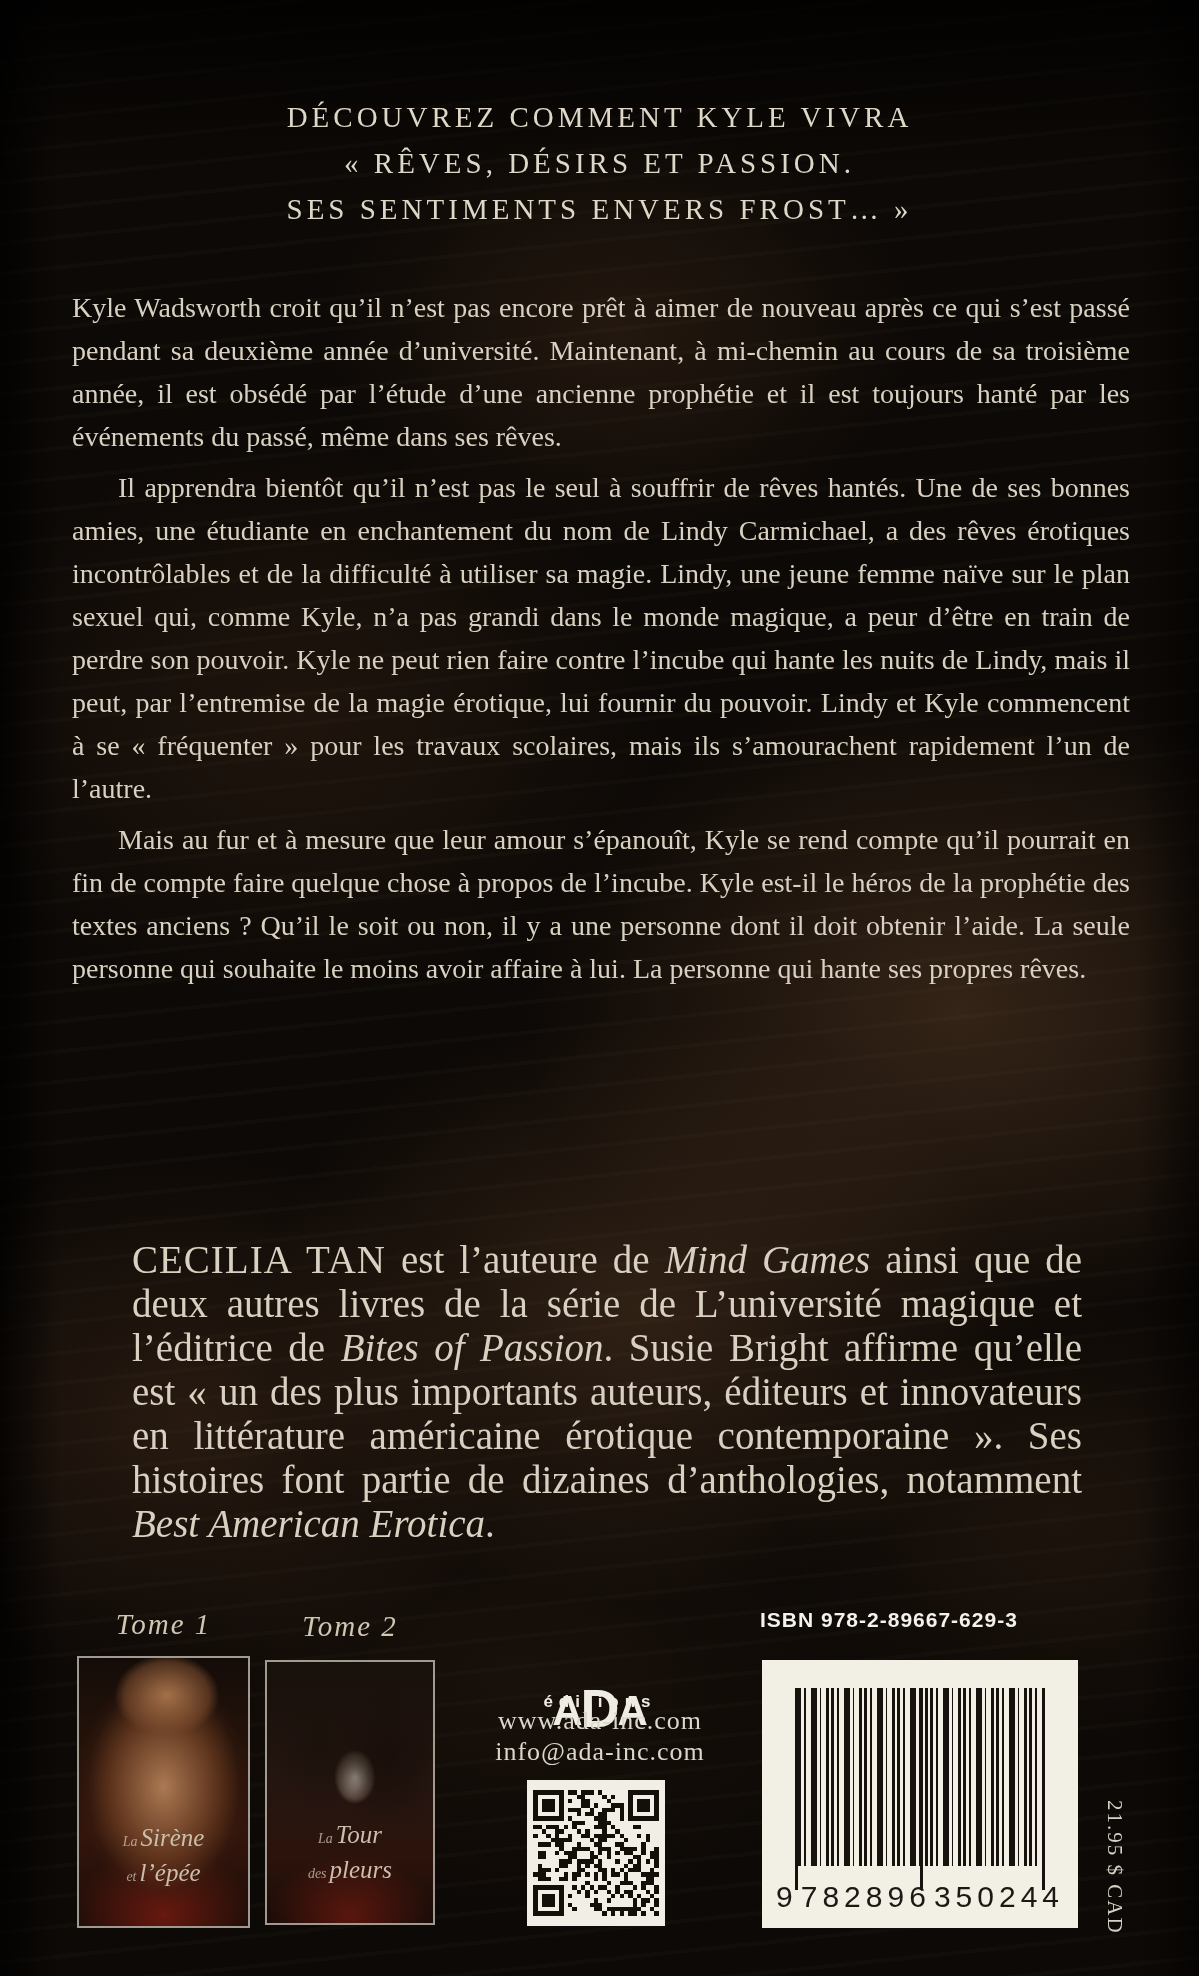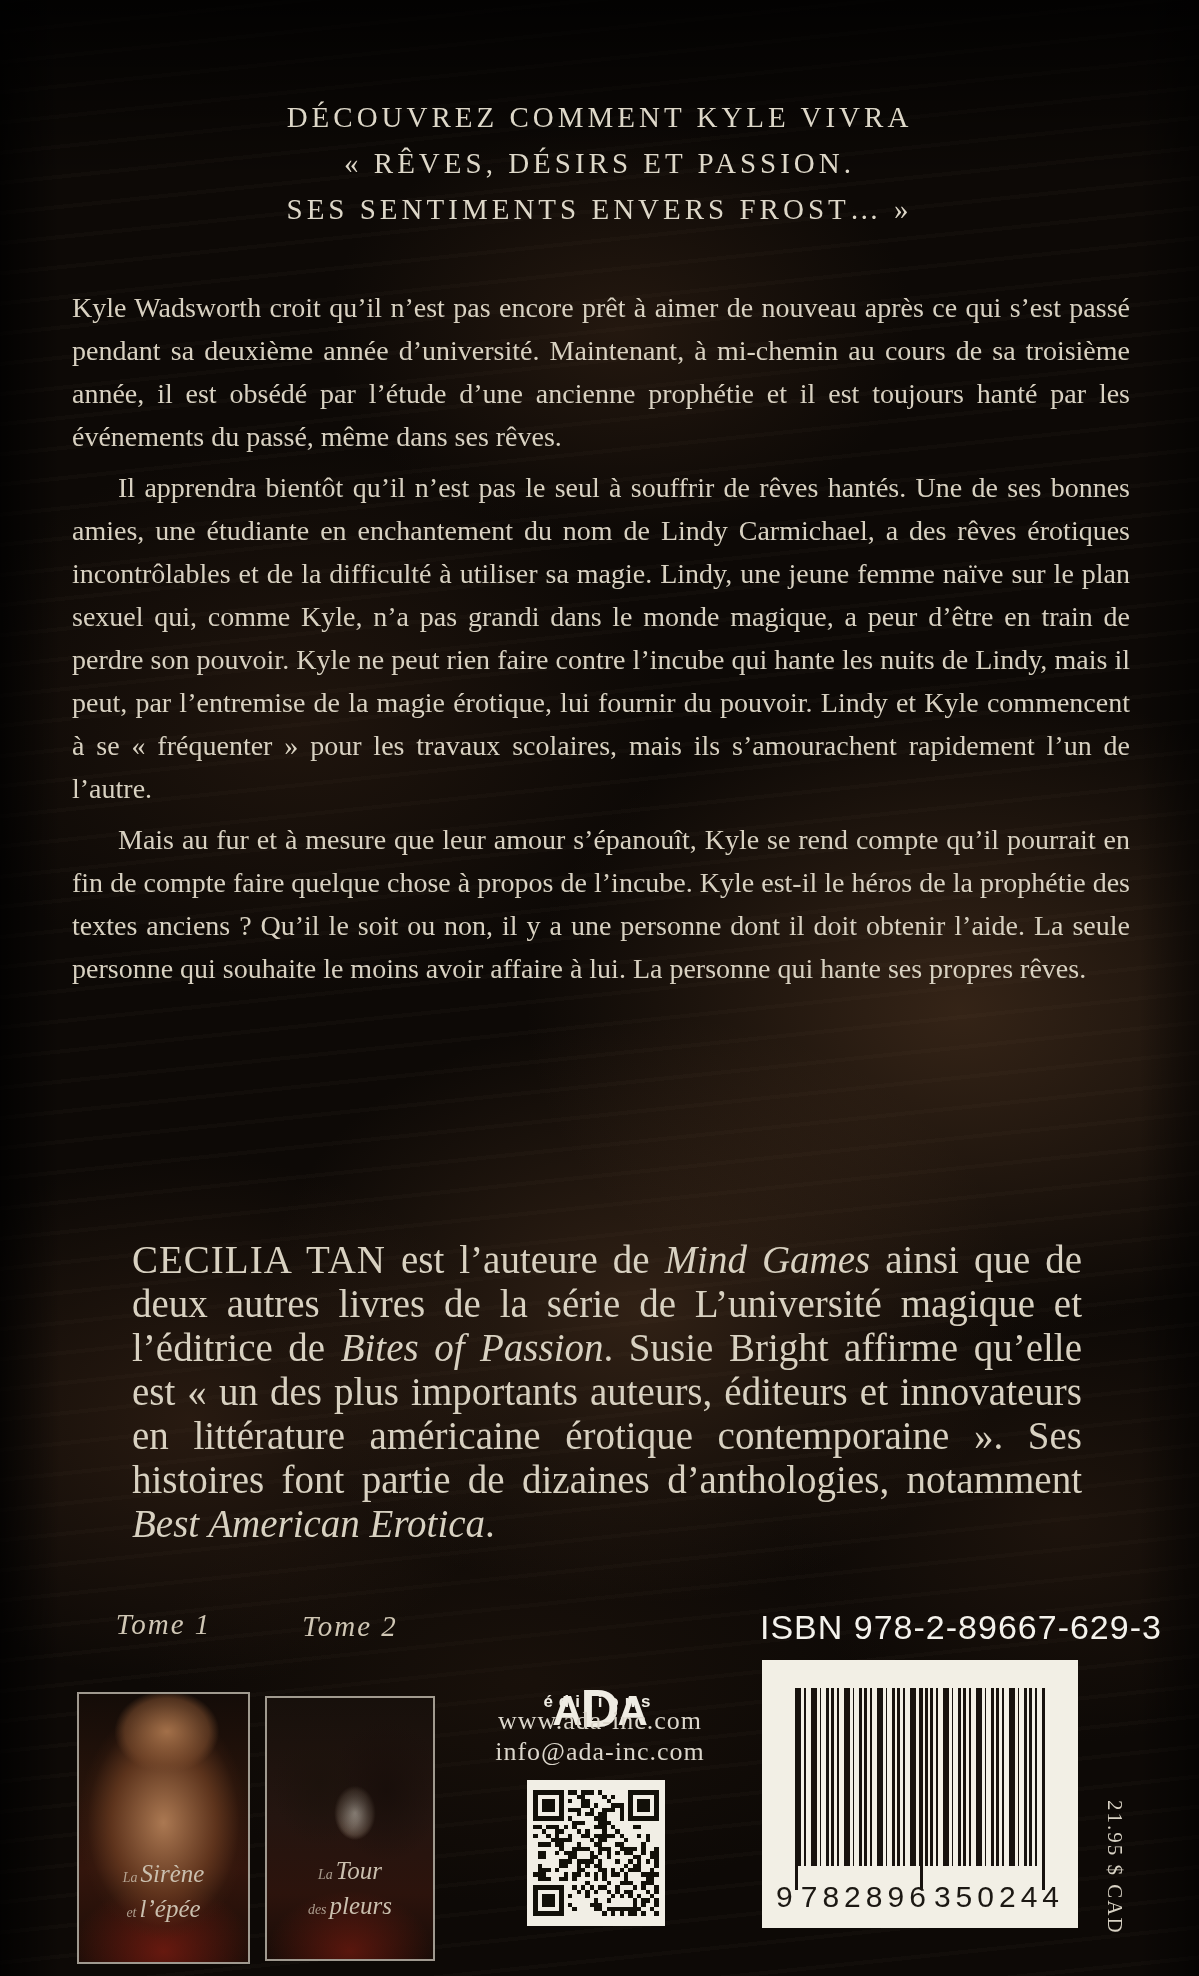--- a/index.html
+++ b/index.html
@@ -31,21 +31,21 @@
   
   .bio{position:absolute;top:1238px;left:132px;width:950px;
     font-size:39px;line-height:44px;text-align:justify;color:#d8d1c1;}
   .bio .caps{letter-spacing:1px;}
   .bio i{font-style:italic;}
   
   .tome-label{position:absolute;font-style:italic;font-size:29px;letter-spacing:2px;
     color:#cfc6b4;text-align:center;}
   .tome1-label{left:77px;top:1608px;width:173px;}
   .tome2-label{left:265px;top:1610px;width:170px;}
-  .cover{position:absolute;border:2px solid rgba(196,190,178,.8);box-sizing:border-box;overflow:hidden;margin-top:36px;}
+  .cover{position:absolute;border:2px solid rgba(196,190,178,.8);box-sizing:border-box;overflow:hidden;}
   .cover1{left:77px;top:1656px;width:173px;height:272px;}
   .cover2{left:265px;top:1660px;width:170px;height:265px;}
   .cover .art{position:absolute;inset:0;}
   .cover1 .art{background:
       radial-gradient(70px 55px at 52% 14%, rgba(168,116,76,.95), rgba(120,74,44,.6) 60%, transparent 75%),
       radial-gradient(95px 130px at 50% 48%, rgba(178,126,86,.95), rgba(110,62,34,.75) 55%, rgba(60,30,16,.3) 80%, transparent 90%),
       radial-gradient(120px 90px at 50% 96%, rgba(150,32,20,.6), transparent 75%),
       linear-gradient(180deg,#140c08 0%,#26130a 35%,#33150c 65%,#1d0d07 100%);}
   .cover2 .art{background:
       radial-gradient(60px 80px at 32% 32%, rgba(28,18,12,.95), transparent 80%),
@@ -65,21 +65,21 @@
     font-family:"Liberation Sans",sans-serif;font-weight:bold;font-size:17px;
     letter-spacing:6px;color:#efece3;margin-top:24px;}
   .ada-web,.ada-email{position:absolute;left:452px;width:296px;text-align:center;
     font-family:Liberation Serif, serif;font-size:26px;color:#dcd7cc;letter-spacing:1px;}
   .ada-web{top:1706px;} .ada-email{top:1737px;}
   
   .qr{position:absolute;left:527px;top:1780px;width:138px;height:146px;background:#f1eee5;}
   .qr svg{position:absolute;inset:0;width:100%;height:100%;shape-rendering:crispEdges;}
   
   .isbn{position:absolute;left:760px;top:1608px;width:334px;
-    font-family:"Liberation Sans",sans-serif;font-weight:normal;font-size:34px;
+    font-family:"Liberation Sans",sans-serif;font-weight:bold;font-size:21px;
     color:#f4f2ec;letter-spacing:1px;white-space:nowrap;}
   .barcode-box{position:absolute;left:762px;top:1660px;width:316px;height:268px;background:#f2efe5;}
   .bars{position:absolute;left:36px;right:36px;top:28px;height:178px;
     background:repeating-linear-gradient(90deg,
       #17120e 0 3px, transparent 3px 6px,
       #17120e 6px 8px, transparent 8px 13px,
       #17120e 13px 19px, transparent 19px 22px,
       #17120e 22px 23px, transparent 23px 28px,
       #17120e 28px 31px, transparent 31px 33px);}
   .guard{position:absolute;top:28px;height:202px;width:3px;background:#17120e;}

